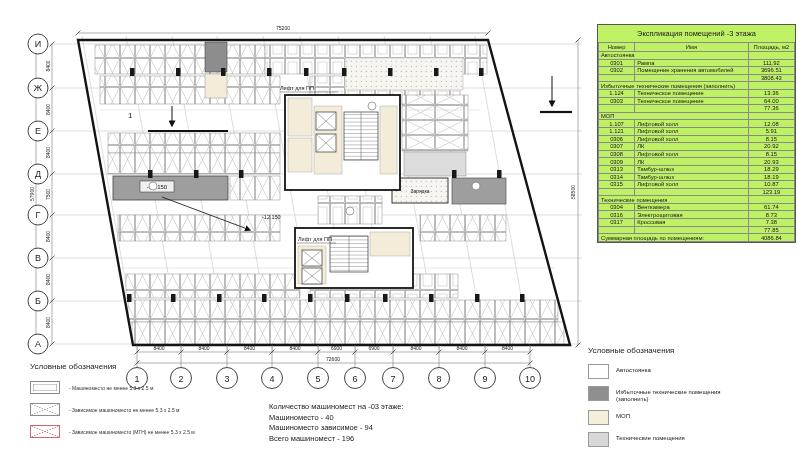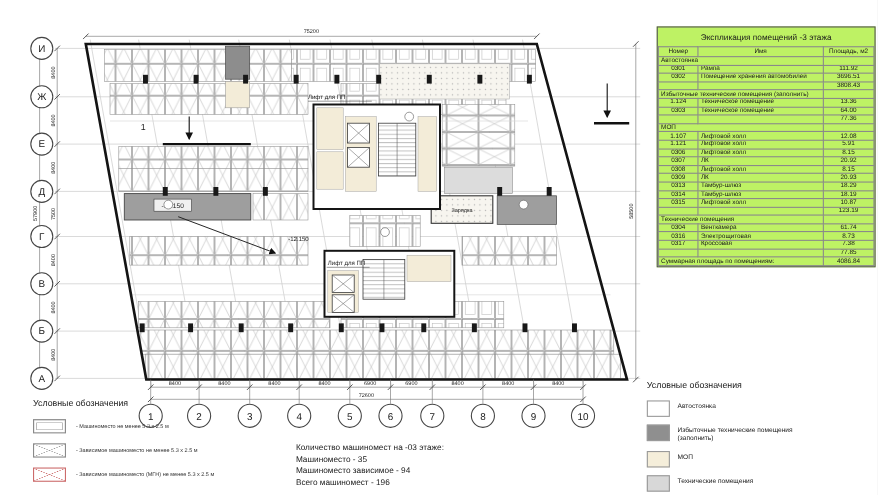--- a/index.html
+++ b/index.html
@@ -519,18 +519,18 @@
         <div class="ll-item">
           <span class="sw cross-red"></span>
           <span class="ll-label">- Зависимое машиноместо (МГН) не менее 5.3 х 2.5 м</span>
         </div>
       </div>
   </div>
 
   
   <div class="counts">
     <div>Количество машиномест на -03 этаже:</div>
-    <div>Машиноместо - 35</div>
+    <div>Машиноместо - 40</div>
     <div>Машиноместо зависимое - 94</div>
     <div>Всего машиномест - 196</div>
   </div>
 
 </div>
 
 </body></html>

